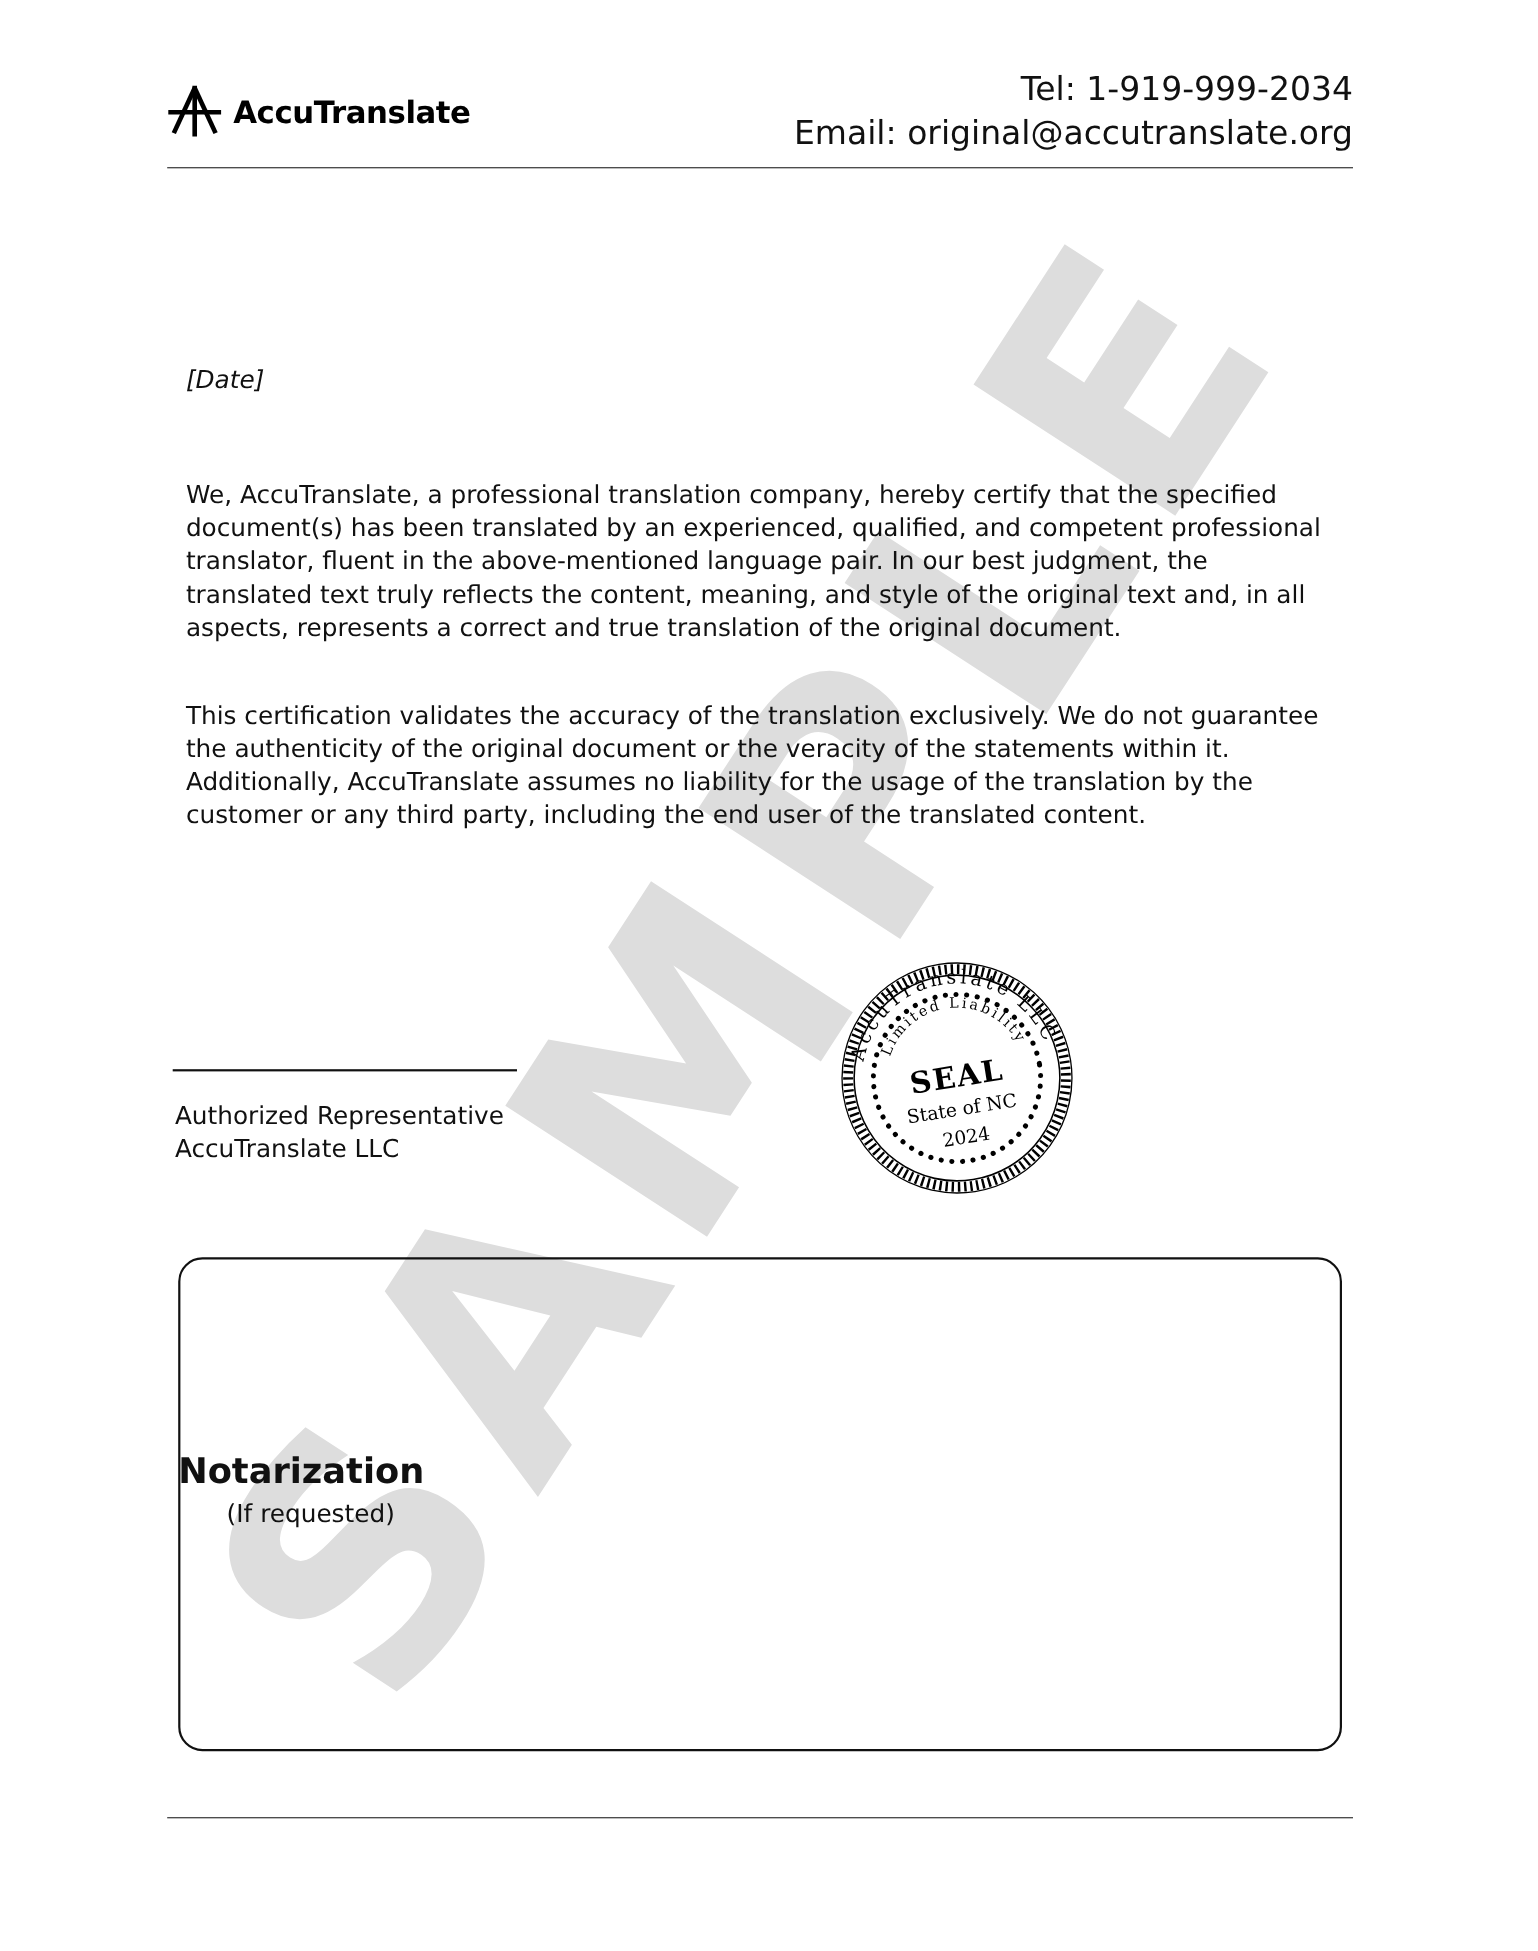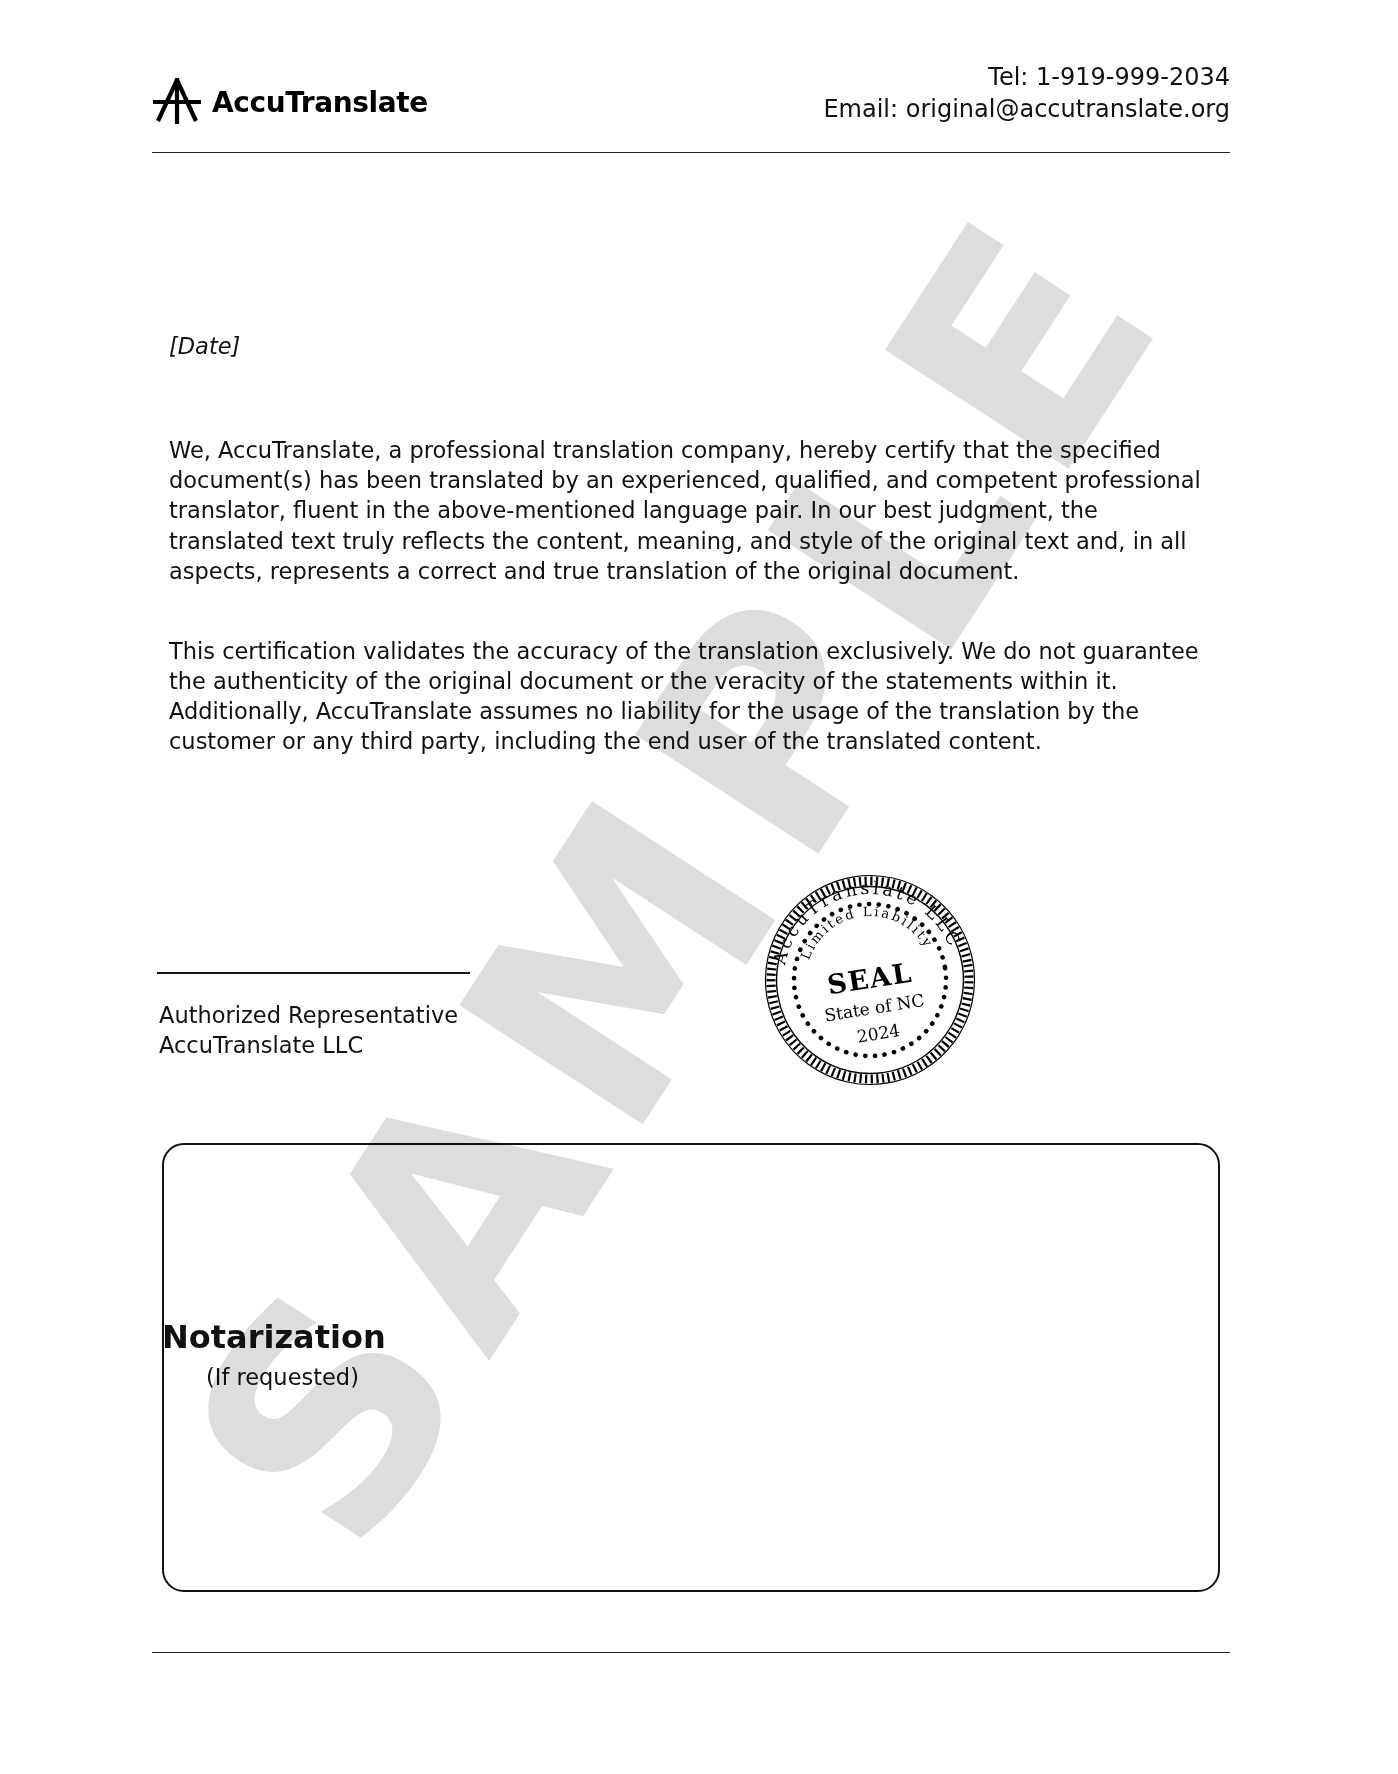--- a/index.html
+++ b/index.html
@@ -71,21 +71,21 @@
   .brand-name {
     font-family: "DejaVu Sans", sans-serif;
     font-weight: bold;
     font-size: 28px;
     letter-spacing: -0.4px;
     color: #000000;
     white-space: nowrap;
   }
   .contact {
     text-align: right;
-    font-size: 24px;
+    font-size: 30px;
     line-height: 1.33;
     color: #111111;
     white-space: nowrap;
   }
 
   .rule {
     position: absolute;
     left: 152px;
     width: 1078px;
     height: 0;

